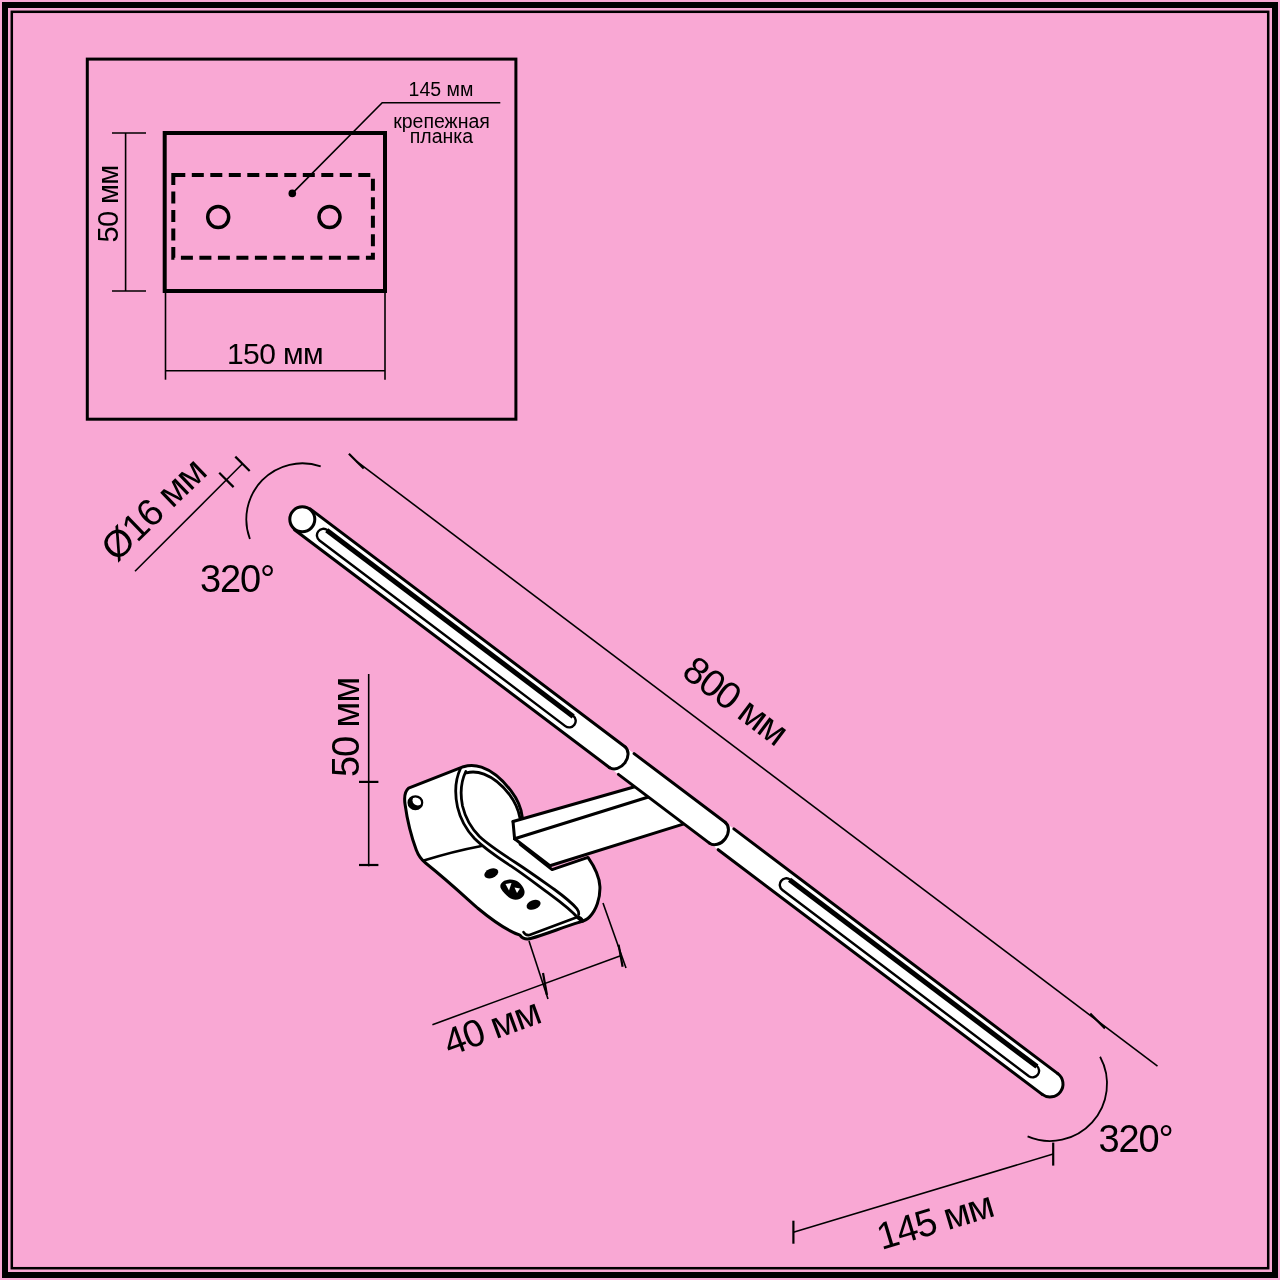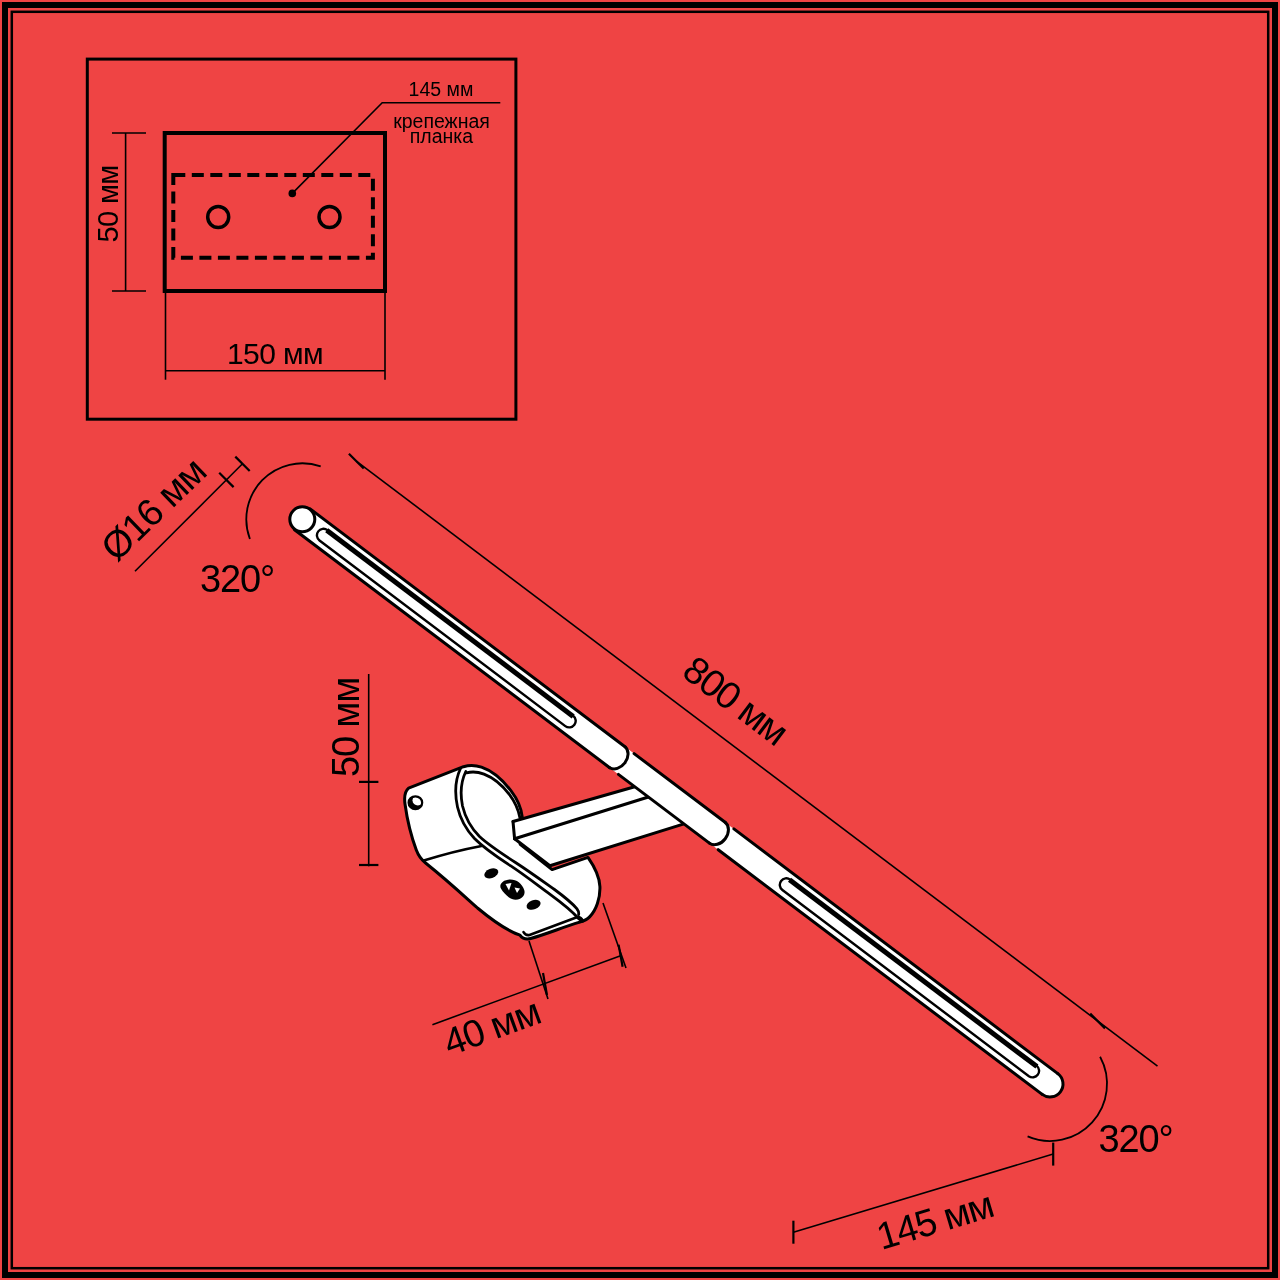--- a/index.html
+++ b/index.html
@@ -1,16 +1,16 @@
 <!DOCTYPE html>
 <html><head>
 <meta charset="utf-8">
 <style>
   html,body{margin:0;padding:0;background:#ffffff;}
-  .stage{position:relative;width:1280px;height:1280px;background:#ef4444;overflow:hidden;transform:translateZ(0);will-change:transform;}
+  .stage{position:relative;width:1280px;height:1280px;background:#f9a8d4;overflow:hidden;transform:translateZ(0);will-change:transform;}
   svg{display:block;}
   text{font-family:"Liberation Sans","DejaVu Sans",sans-serif;fill:#000;}
   .dim-big{font-size:38px;letter-spacing:-1.2px;}
   .dim-mid{font-size:30px;letter-spacing:-0.6px;}
   .dim-mid2{font-size:29px;letter-spacing:-0.6px;}
   .dim-small{font-size:19.5px;}
 </style>
 </head>
 <body>
 

